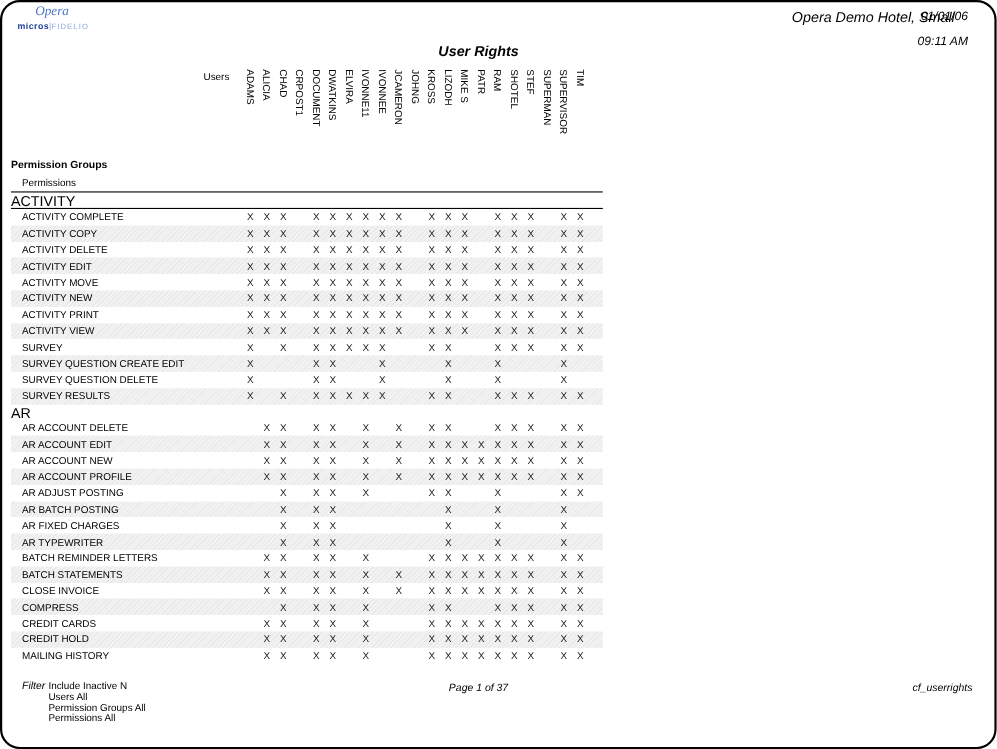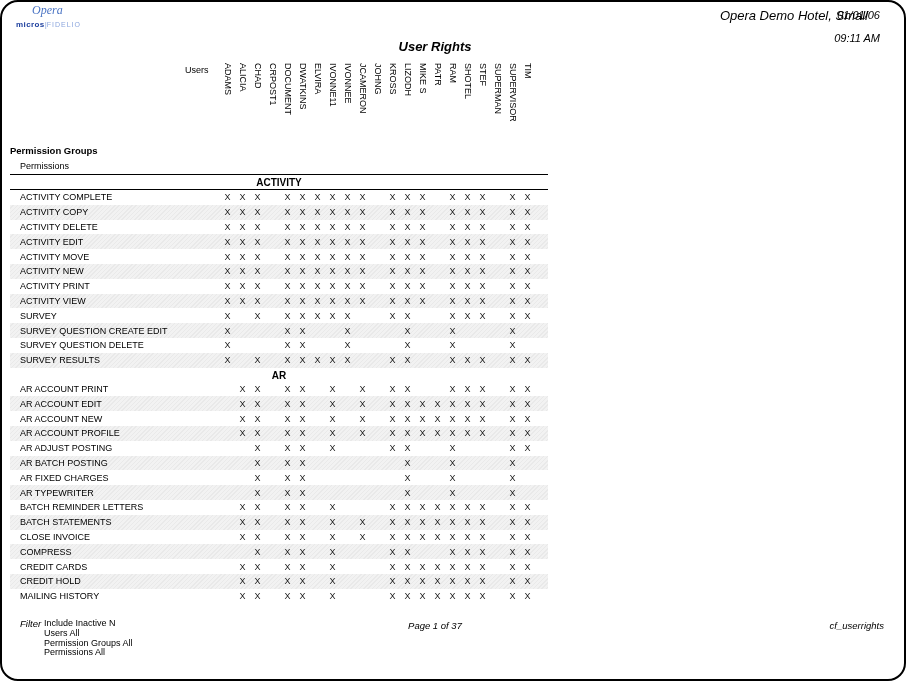--- a/index.html
+++ b/index.html
@@ -21,21 +21,21 @@
   .users-label{position:absolute;left:183px;top:63px;font-size:9px;}
   #user-cols{position:absolute;left:218px;top:61px;display:flex;}
   .ucol{width:15px;height:80px;display:flex;justify-content:center;align-items:flex-start;}
   .vert{writing-mode:vertical-rl;font-size:9px;white-space:nowrap;letter-spacing:0;}
   
   .perm-groups-label{position:absolute;left:8px;top:143px;font-size:9.5px;font-weight:bold;}
   .permissions-label{position:absolute;left:18px;top:159px;font-size:9px;}
   .header-rule{position:absolute;left:8px;top:172px;width:538px;border-top:1px solid #000;}
   
   #matrix-body{position:absolute;left:8px;top:173px;width:538px;}
-  .group-header{height:14px;line-height:15px;font-size:10px;font-weight:bold;text-align:center;}
+  .group-header{height:14px;line-height:15px;font-size:13px;font-weight:normal;}
   .group-header.underlined{border-bottom:1px solid #000;}
   .mrow{display:flex;height:14.8px;align-items:center;}
   .mrow.shaded{background:repeating-linear-gradient(135deg,#f2f2f2 0px,#f2f2f2 2px,#e9e9e9 2px,#e9e9e9 3px);}
   .rlabel{width:200px;padding-left:10px;font-size:9px;white-space:nowrap;overflow:hidden;}
   .cell{width:15px;text-align:center;font-size:9px;color:#1a1a1a;}
   
   .footer-filter-label{position:absolute;left:18px;top:616px;font-size:9.5px;font-style:italic;}
   #filter-lines{position:absolute;left:42px;top:617px;font-size:9px;line-height:9.8px;}
   .footer-page{position:absolute;left:0;top:618px;width:866px;text-align:center;font-style:italic;font-size:9.5px;}
   .footer-code{position:absolute;right:20px;top:618px;font-style:italic;font-size:9.5px;}
@@ -411,21 +411,21 @@
         <div class="cell"></div>
         <div class="cell">X</div>
         <div class="cell">X</div>
         <div class="cell">X</div>
         <div class="cell"></div>
         <div class="cell">X</div>
         <div class="cell">X</div>
       </div>
       <div class="group-header">AR</div>
       <div class="mrow">
-        <div class="rlabel">AR ACCOUNT PRINT</div>
+        <div class="rlabel">AR ACCOUNT DELETE</div>
         <div class="cell"></div>
         <div class="cell">X</div>
         <div class="cell">X</div>
         <div class="cell"></div>
         <div class="cell">X</div>
         <div class="cell">X</div>
         <div class="cell"></div>
         <div class="cell">X</div>
         <div class="cell"></div>
         <div class="cell">X</div>

